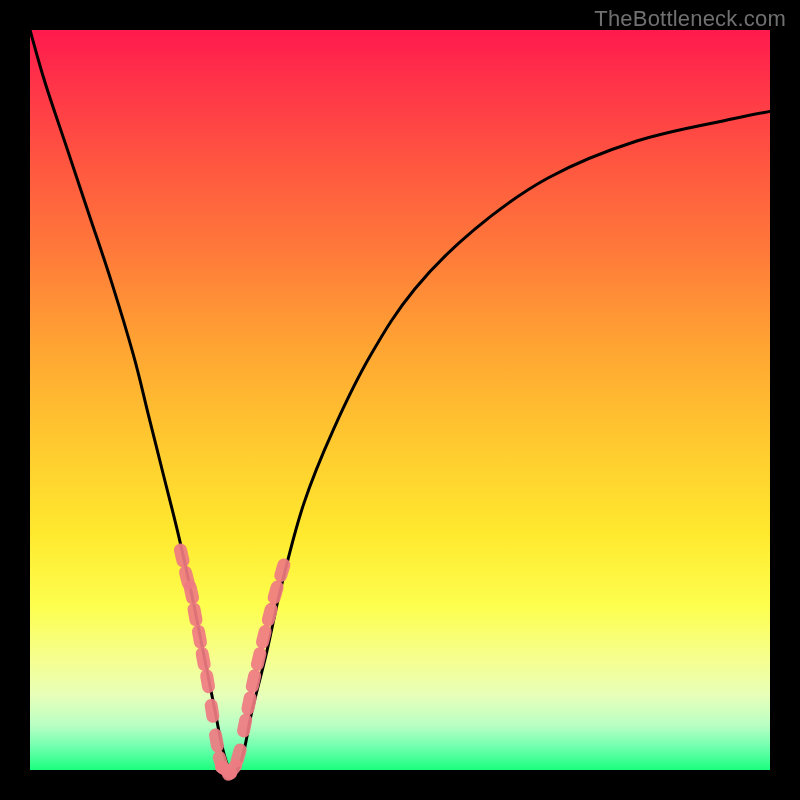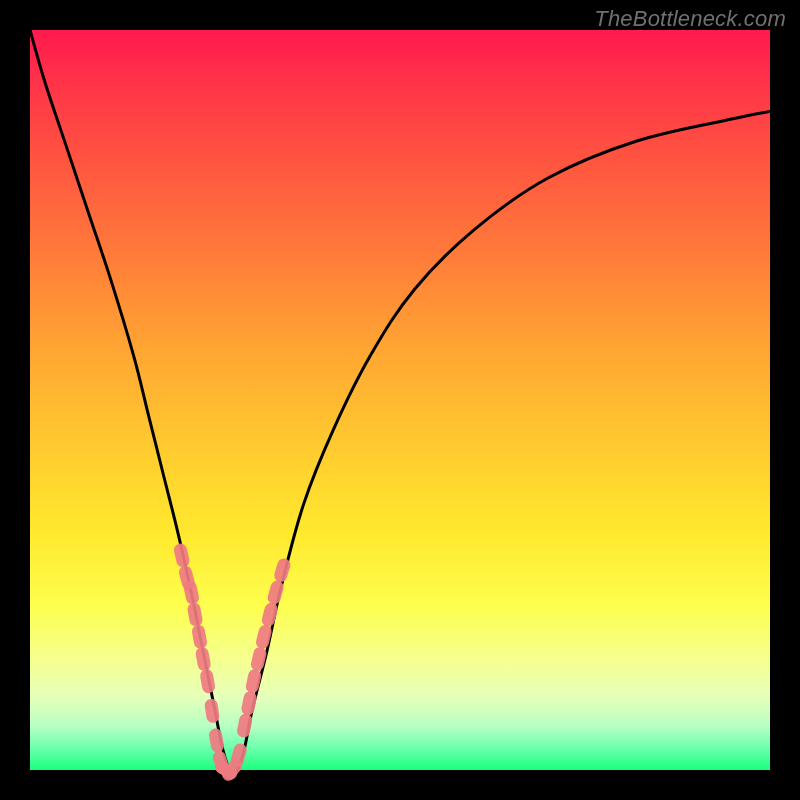--- a/index.html
+++ b/index.html
@@ -11,21 +11,20 @@
     background: #000;
     font-family: Arial, Helvetica, sans-serif;
   }
   .frame {
     position: absolute;
     left: 0;
     top: 0;
     width: 800px;
     height: 800px;
     background: #000;
-    font-style: italic;
   }
   .plot {
     position: absolute;
     left: 30px;
     top: 30px;
     width: 740px;
     height: 740px;
     background: linear-gradient(to bottom,
       #ff1a4d 0%,
       #ff3648 8%,

